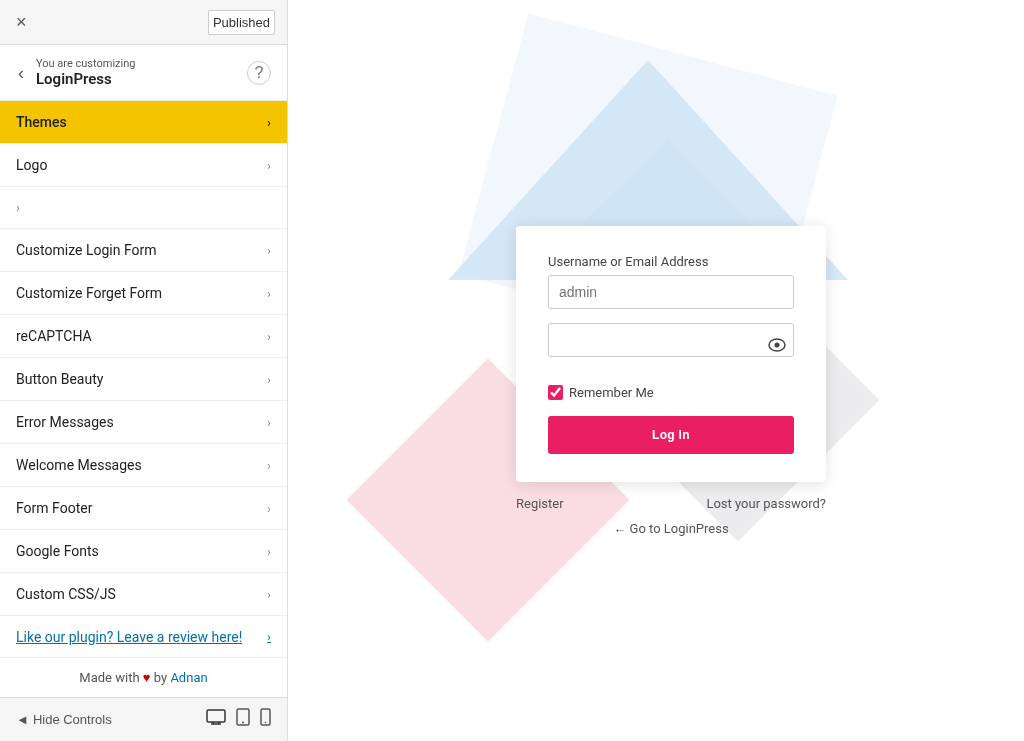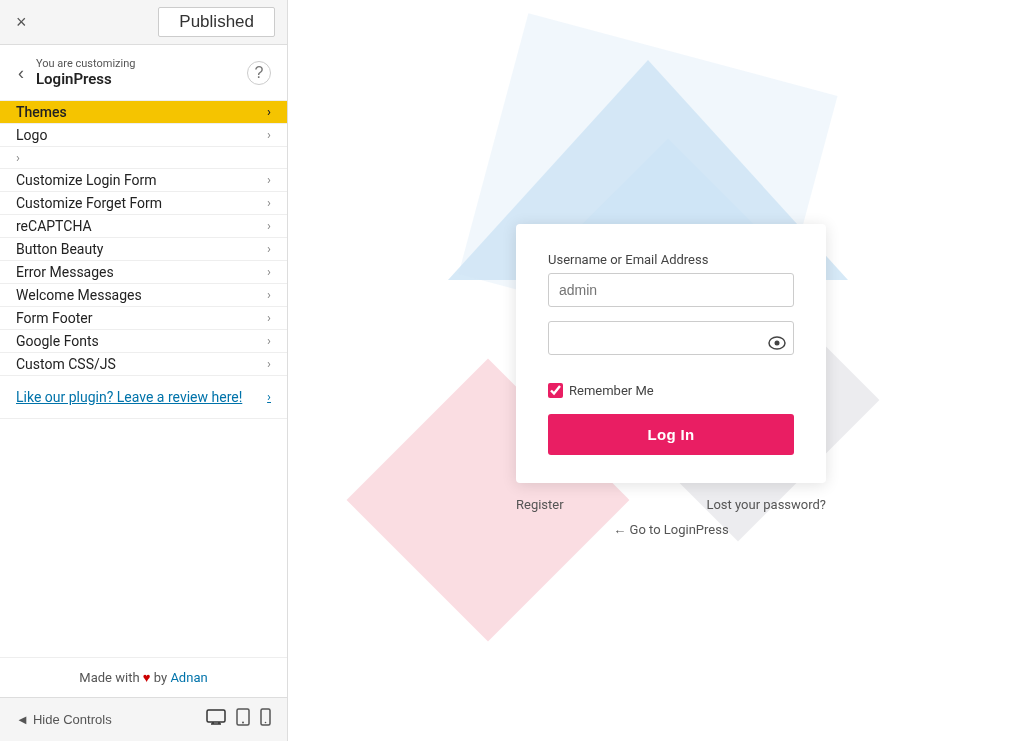--- a/index.html
+++ b/index.html
@@ -34,22 +34,22 @@
       font-size: 18px;
       color: #555;
       padding: 4px;
       line-height: 1;
     }
     .publish-btn {
       margin-left: auto;
       background: #fff;
       border: 1px solid #ccc;
       border-radius: 2px;
-      padding: 4px 20px;
-      font-size: 17px;
+      padding: 4px 4px;
+      font-size: 13px;
       color: #333;
       cursor: pointer;
     }
 
     
     .customizing-header {
       display: flex;
       align-items: center;
       padding: 12px 16px;
       border-bottom: 1px solid #eee;
@@ -95,22 +95,22 @@
       font-style: normal;
     }
 
     
     .menu-list {
       flex: 1;
       overflow-y: auto;
     }
     .menu-item {
       display: flex;
-      align-items: flex-start;
-      padding: 3px 16px;
+      align-items: flex-end;
+      padding: 13px 16px;
       border-bottom: 1px solid #eee;
       cursor: pointer;
       background: #fff;
       font-size: 14px;
       color: #222;
       text-decoration: none;
     }
     .menu-item.active {
       background: #f5c400;
       color: #222;
@@ -264,21 +264,21 @@
       width: 15px;
       height: 15px;
     }
     .login-btn {
       width: 100%;
       background: #e91e63;
       color: #fff;
       border: none;
       border-radius: 3px;
       padding: 12px;
-      font-size: 15px;
+      font-size: 12px;
       font-weight: 600;
       cursor: pointer;
       letter-spacing: 0.3px;
       margin-bottom: 4px;
     }
 
     
     .below-card {
       position: relative;
       z-index: 10;

